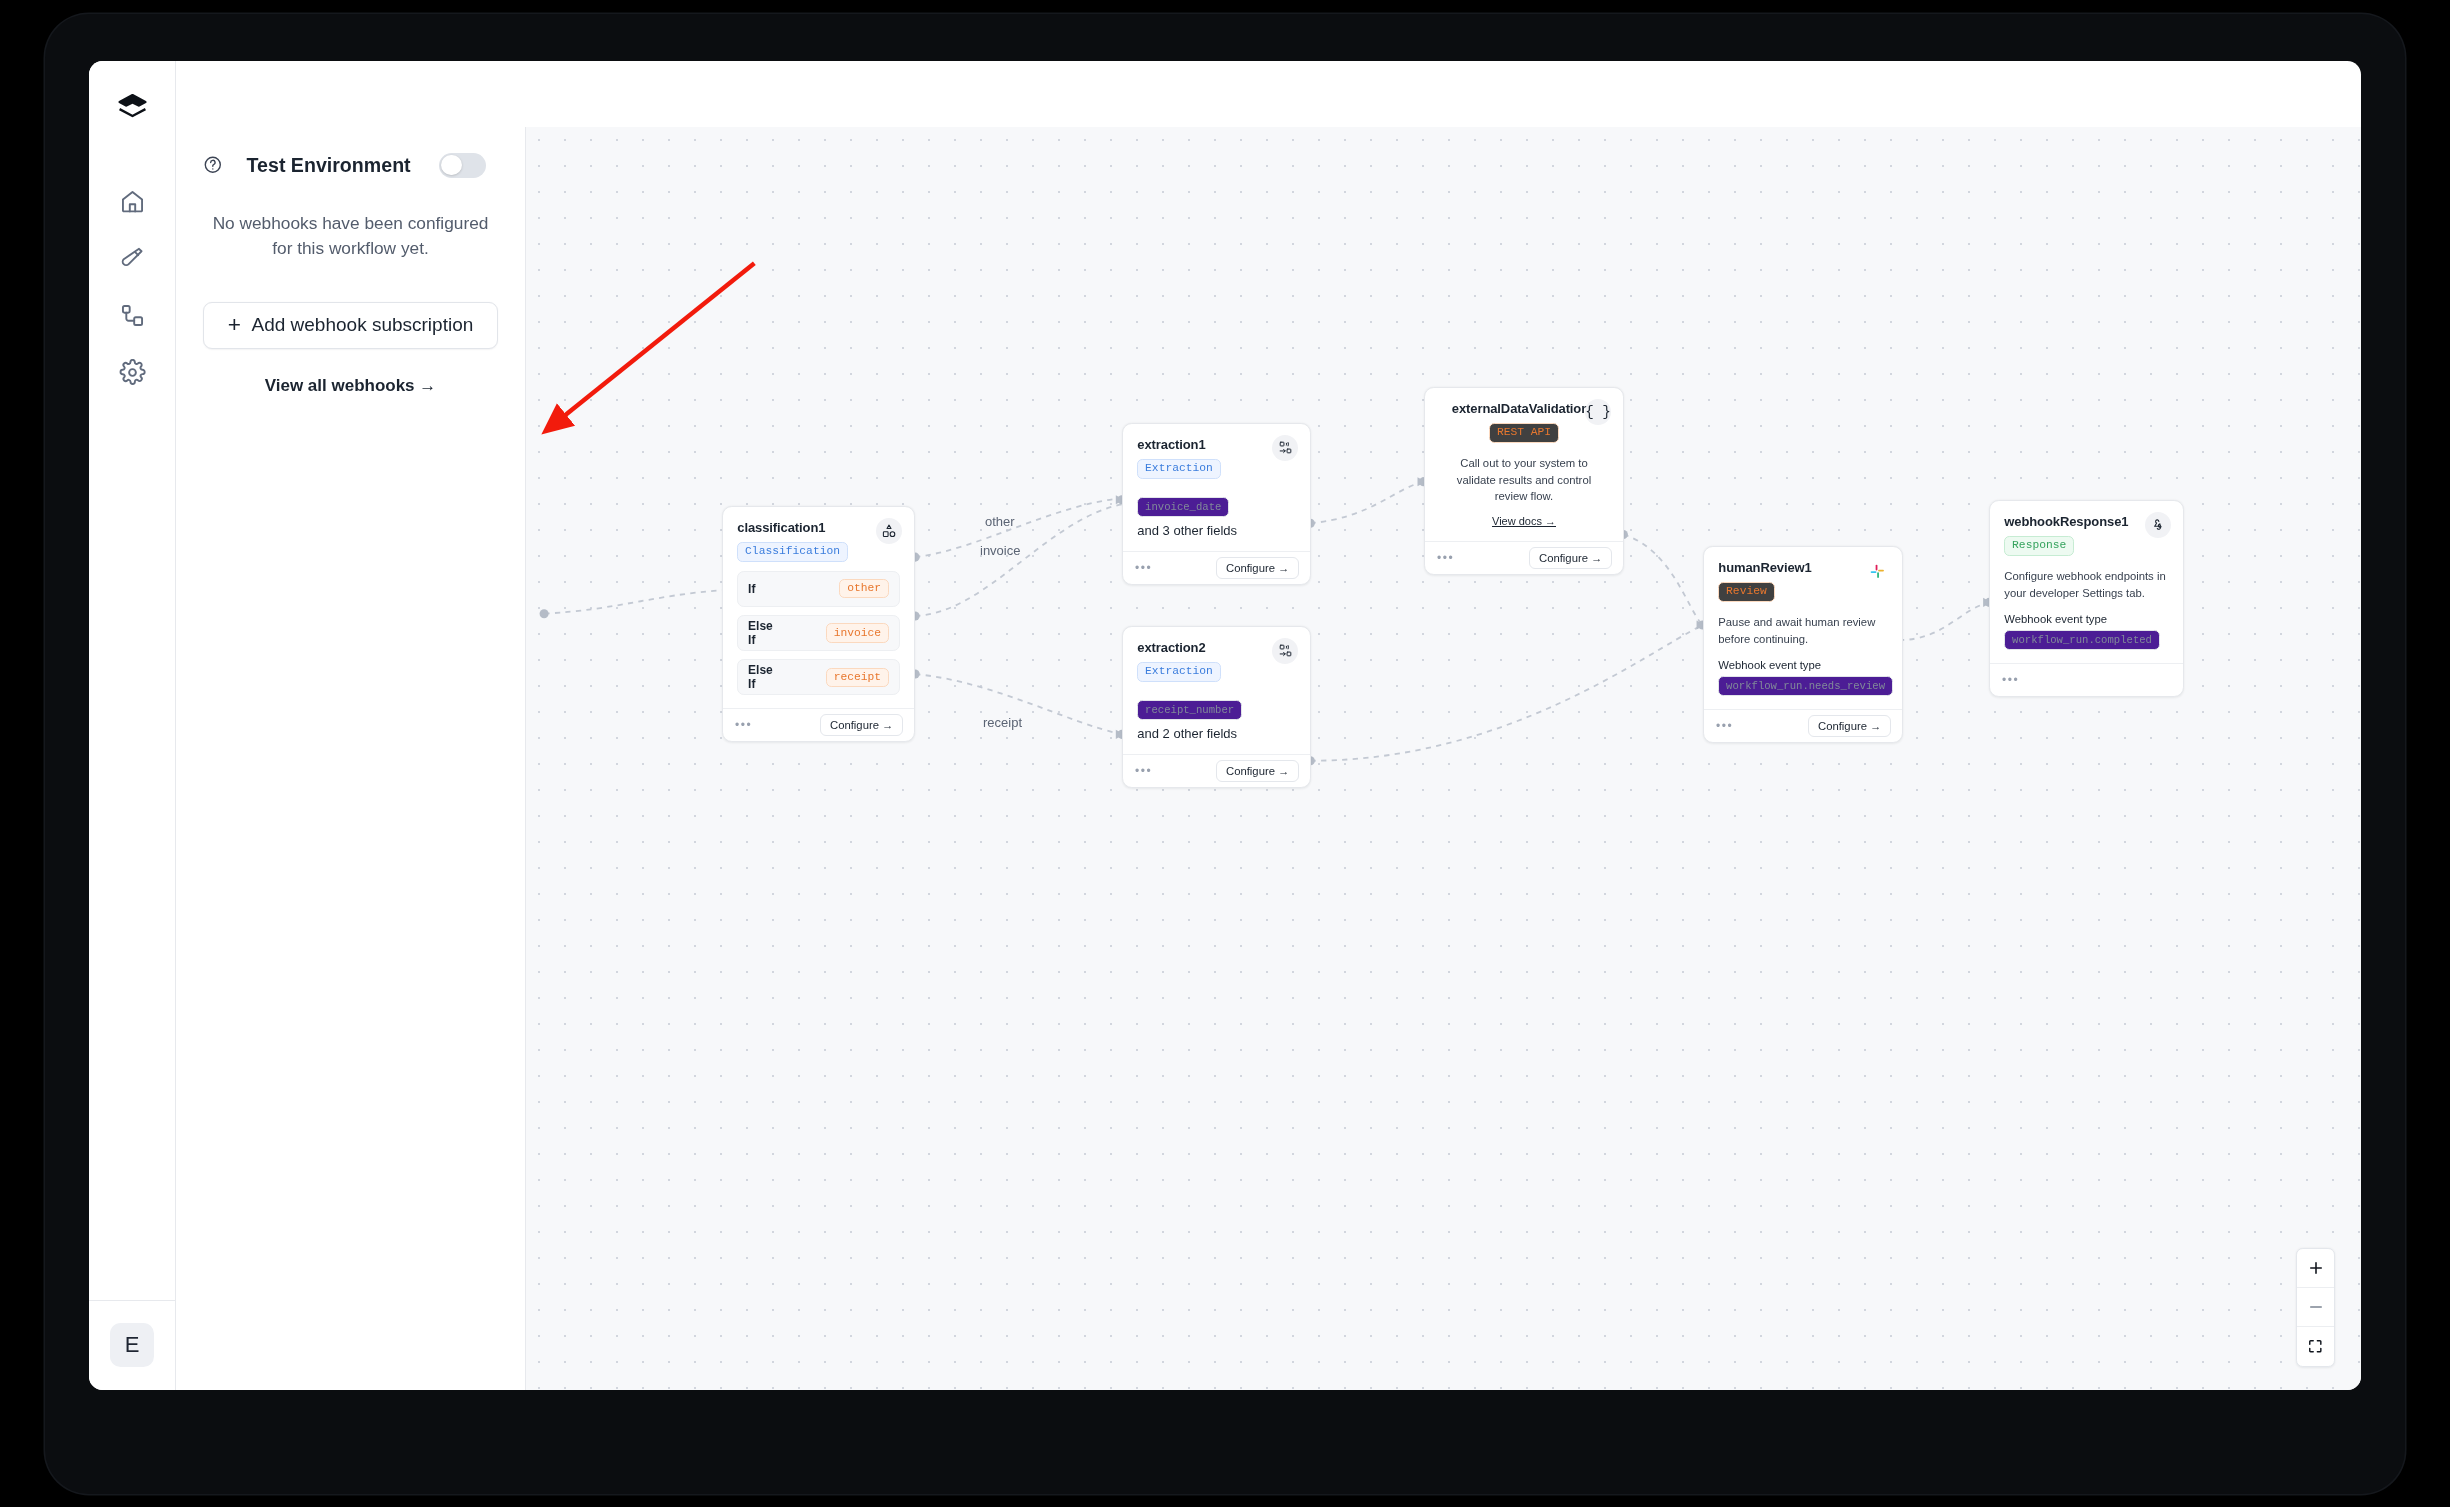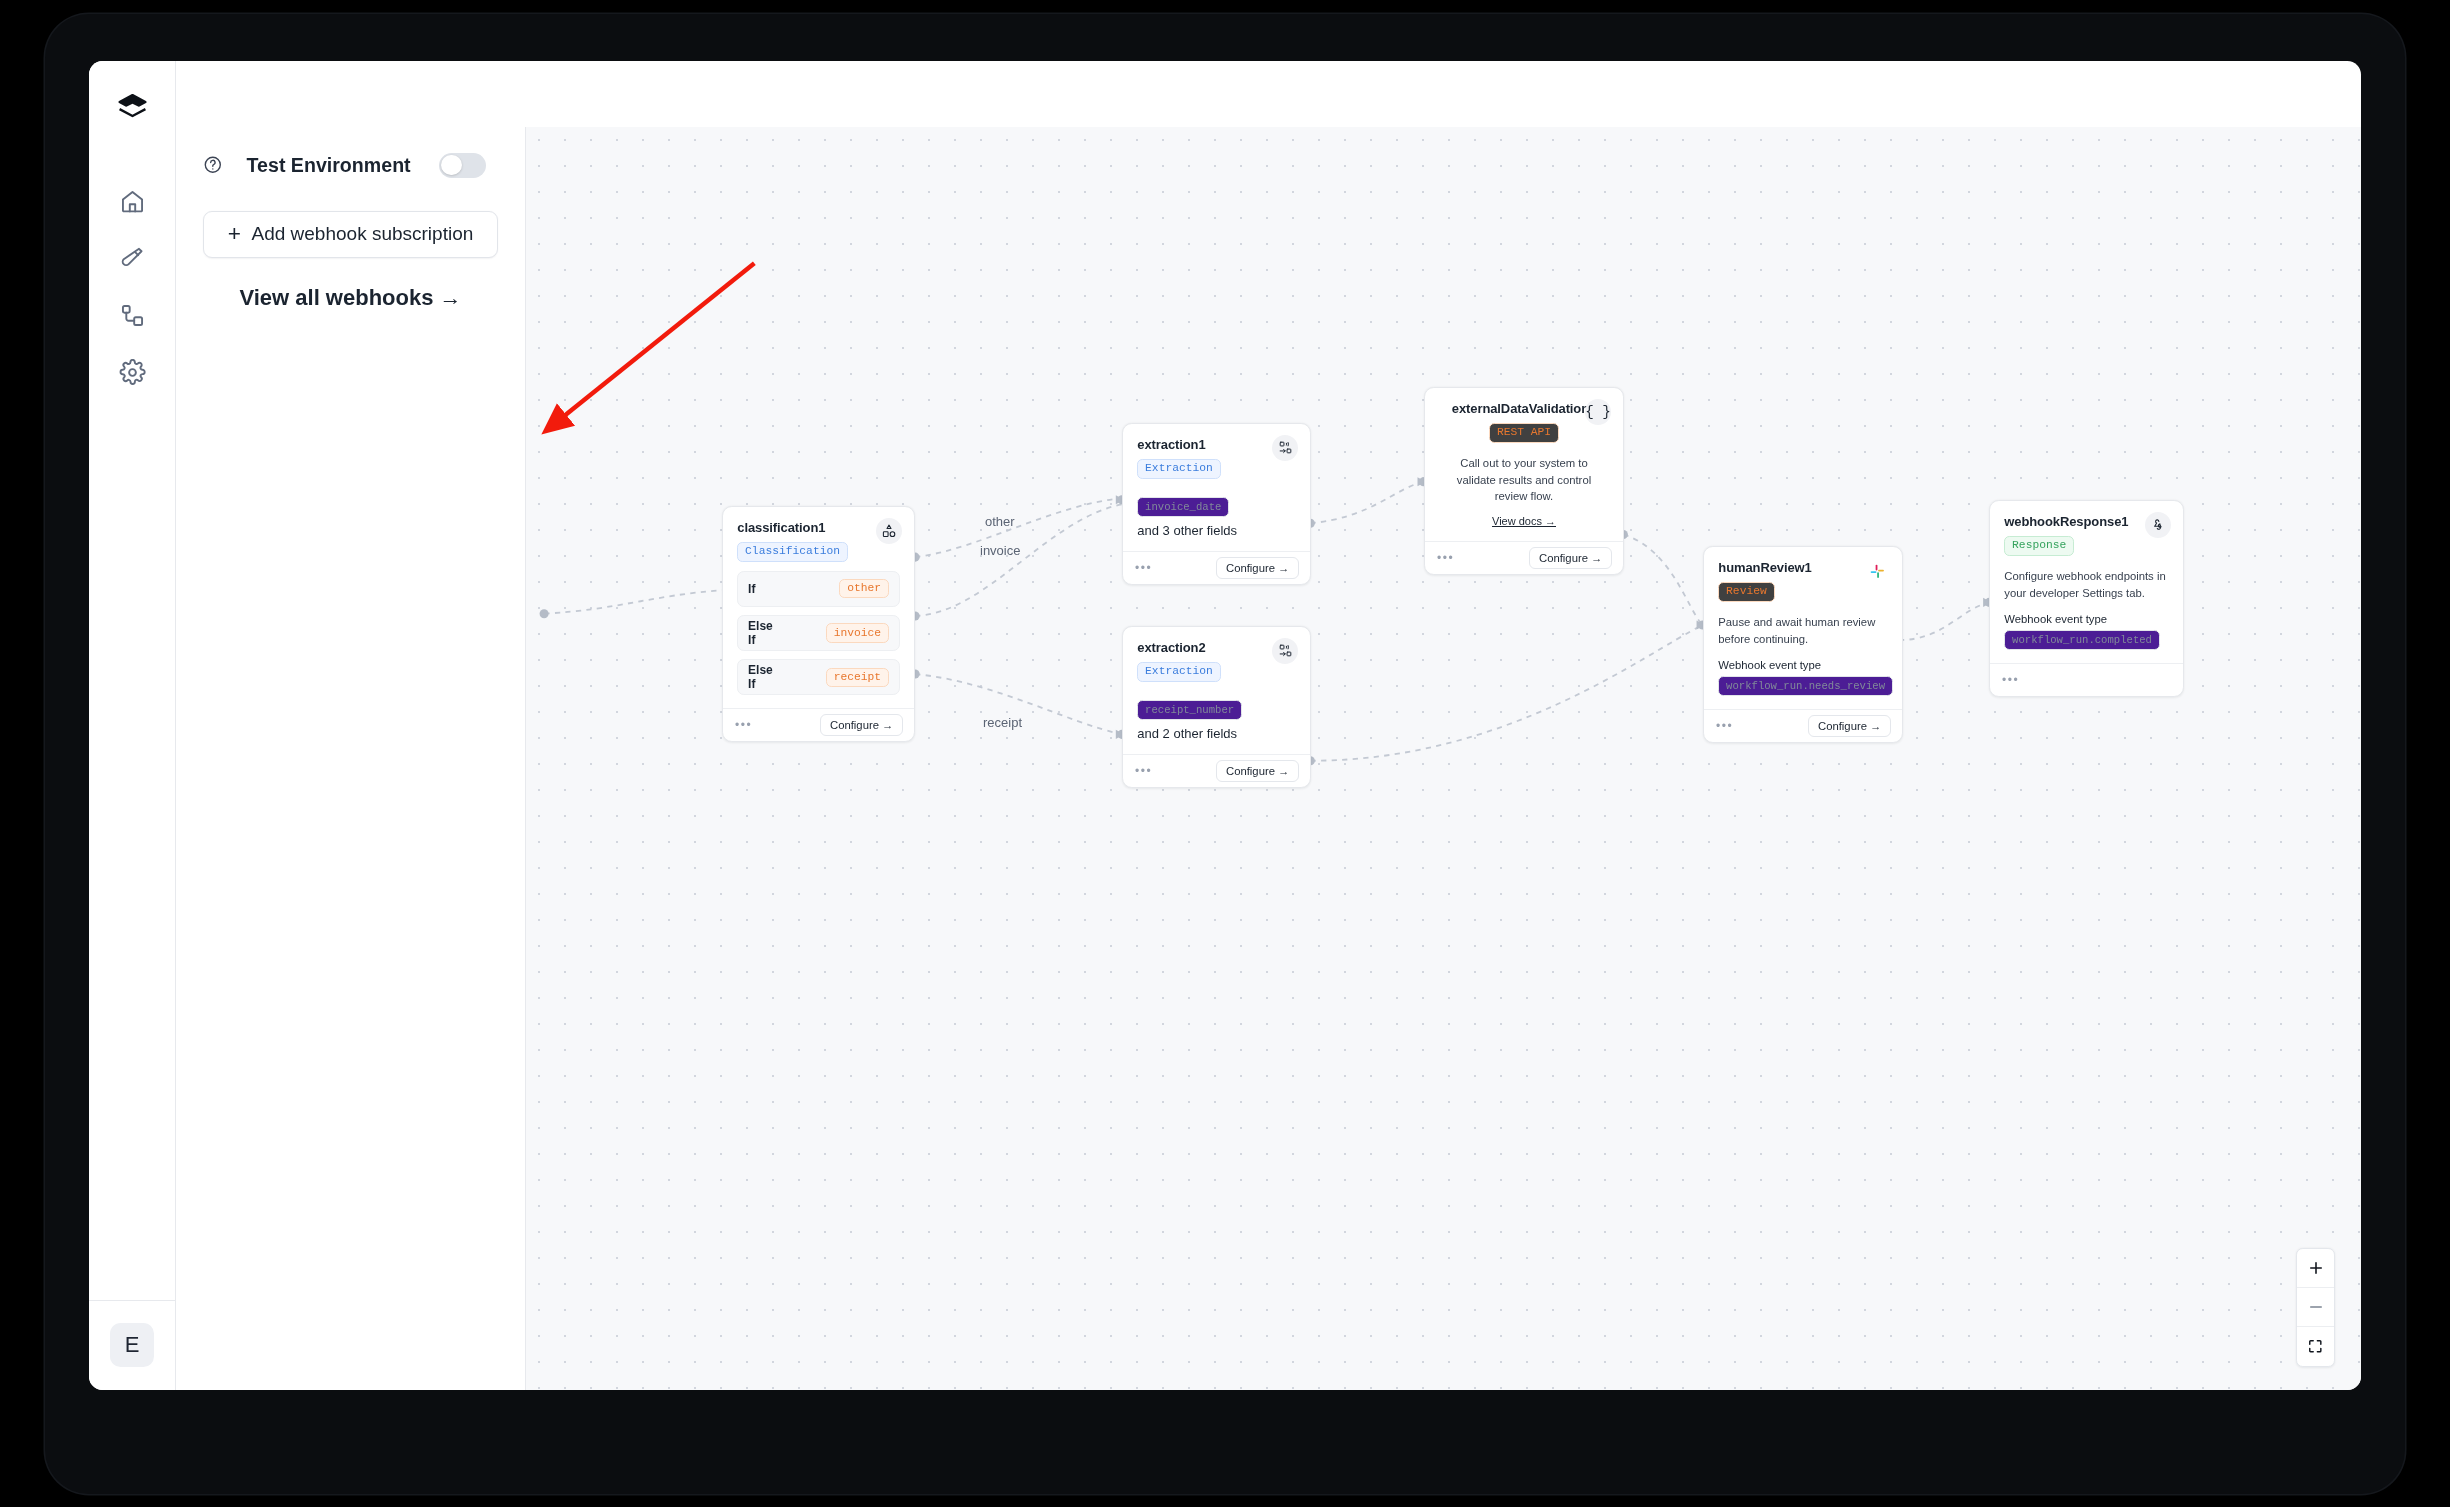--- a/index.html
+++ b/index.html
@@ -133,21 +133,21 @@
   }
   .add-btn {
     width: 100%; height: 47px; border-radius: 9px;
     background: #ffffff; border: 1.1px solid #e2e5ea;
     display: flex; align-items: center; justify-content: center; gap: 10.6px;
     font-size: 19px; color: #1b2430; cursor: pointer;
     box-shadow: 0 0.8px 1.5px rgba(16,22,33,.05);
   }
   .add-btn .plus { font-size: 22.6px; color: #1b2430; line-height: 1; }
   .view-all {
-    margin-top: 27px; text-align: center; font-size: 22px; color: #1b2430;
+    margin-top: 27px; text-align: center; font-size: 17px; color: #1b2430;
     font-weight: 700; cursor: pointer;
   }
 
   
   .canvas {
     position: absolute; left: 437px; top: 66px; right: 0; bottom: 0;
     background: #f7f8fa;
     background-image: radial-gradient(#d2d6de 1.2px, transparent 1.2px);
     background-size: 26px 26px;
     overflow: hidden;
@@ -288,20 +288,21 @@
               <path d="M9.4 9.2a2.7 2.7 0 1 1 3.6 2.55c-.7.25-1 .8-1 1.5v.45"></path>
               <circle cx="12" cy="17" r=".9" fill="#3c4454" stroke="none"></circle>
             </svg>
           </span>
           <span class="test-label">Test Environment</span>
           <span class="toggle">
               <span class="knob"></span>
             </span>
         </div>
 
+        <div class="empty-text">No webhooks have been configured for this workflow yet.</div>
 
         <div class="add-btn">
           <span class="plus">+</span>
           <span>Add webhook subscription</span>
         </div>
 
         <div class="view-all">View all webhooks →</div>
       </div>
     </div>
 

